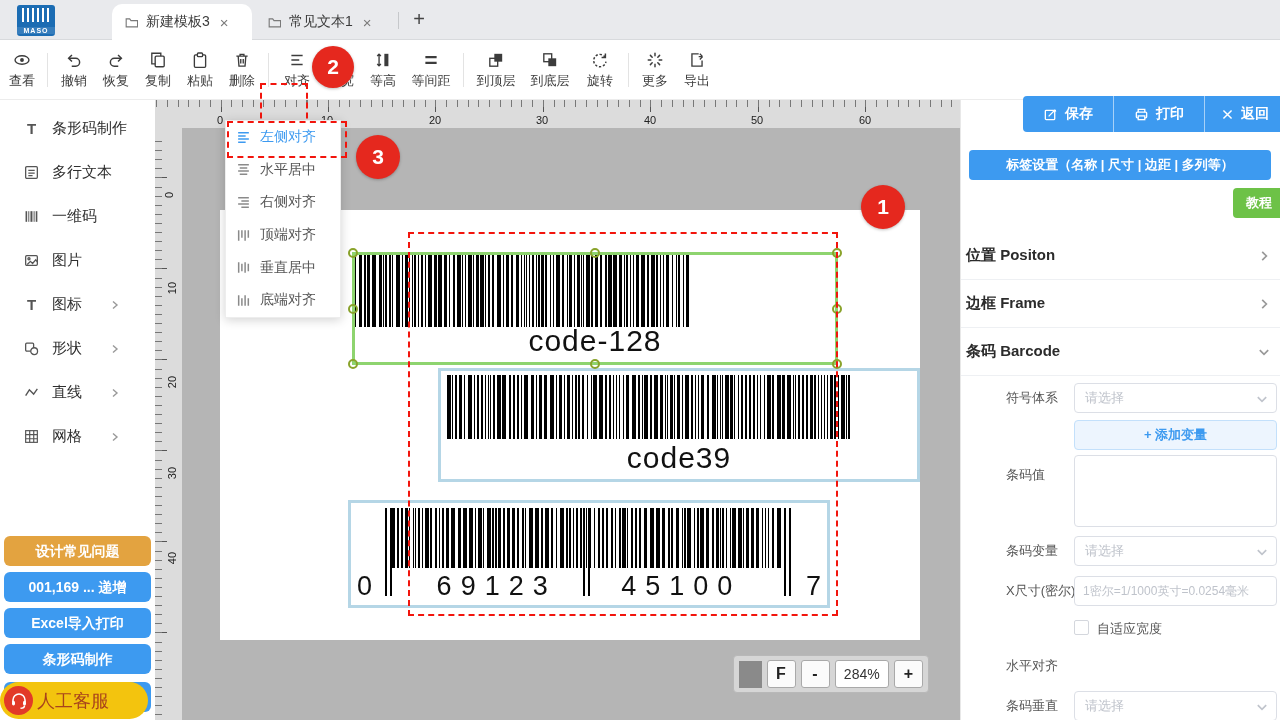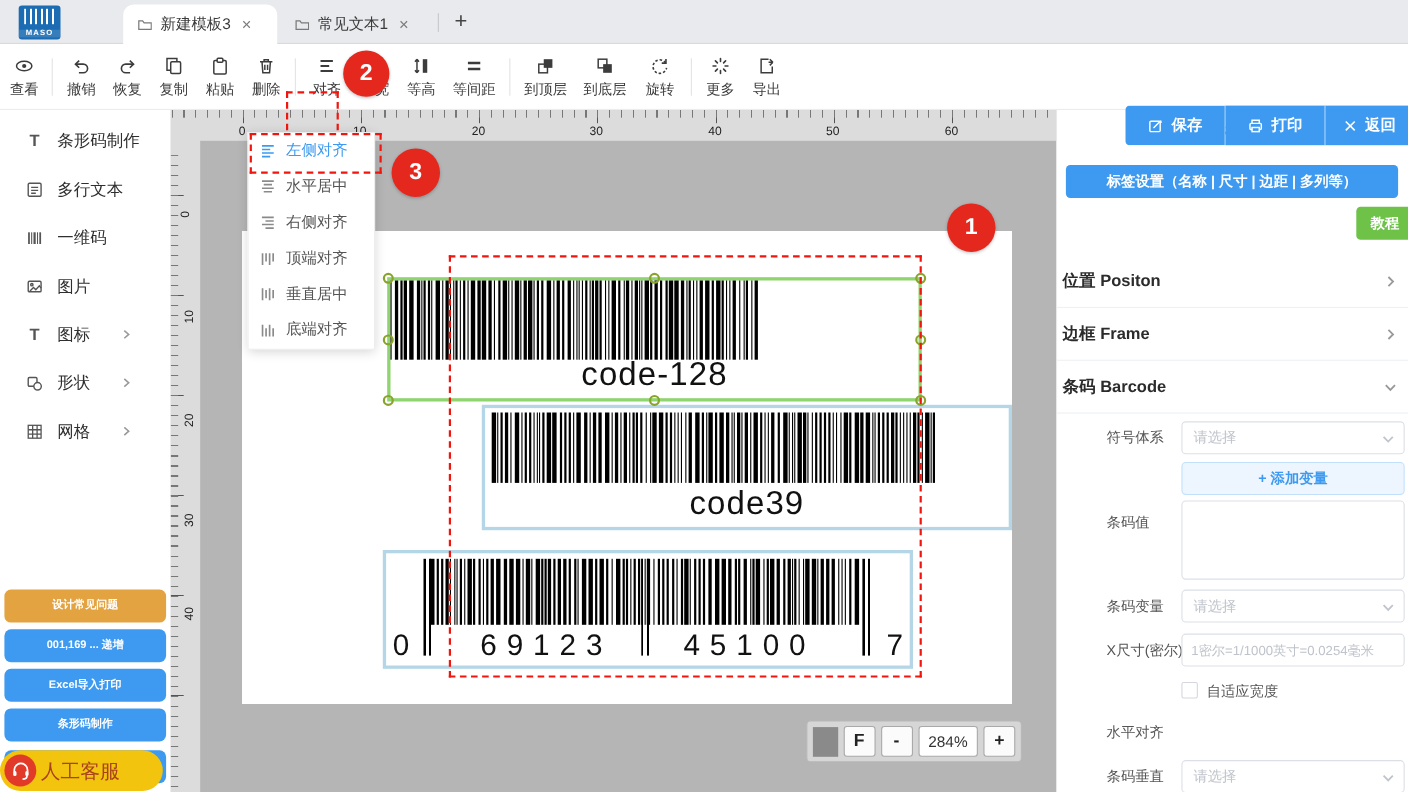--- a/index.html
+++ b/index.html
@@ -48,21 +48,21 @@
 
   
   .sidebar { position:absolute; left:0; top:100px; width:155px; height:620px;
              background:#fff; z-index:3; }
   .sitem { height:44px; display:flex; align-items:center; padding-left:23px; gap:12px;
            font-size:15px; color:#2f2f2f; }
   .sitem .sicon { width:17px; height:17px; display:flex; align-items:center;
                   justify-content:center; color:#555; font-weight:bold; font-size:15px; }
   .sitem .chev { margin-left:16px; }
   .sbtn { position:absolute; left:4px; width:147px; height:30px; border-radius:6px;
-          color:#fff; font-size:10px; font-weight:bold; text-align:center;
+          color:#fff; font-size:14px; font-weight:bold; text-align:center;
           line-height:30px; }
   .support { position:absolute; left:0px; top:582px; width:148px; height:37px;
              background:#f3c40e; border-radius:19px; display:flex; align-items:center;
              padding-left:4px; gap:4px; z-index:5; }
   .support .scircle { width:29px; height:29px; border-radius:50%; background:#e23a28;
              display:flex; align-items:center; justify-content:center; }
   .support .stxt { color:#a8431c; font-size:18px; font-weight:normal; }
 
   
   .canvas { position:absolute; left:155px; top:100px; width:805px; height:620px;
@@ -359,20 +359,31 @@
           </svg></span>
     </div>
     <div class="sitem">
       <span class="sicon">
           <svg width="17" height="17" viewBox="0 0 16 16" fill="none" stroke="#555" stroke-width="1.2">
             <rect x="2.5" y="3" width="7.5" height="7.5" rx="1"></rect>
             <circle cx="10.5" cy="10.5" r="3.2" fill="#fff"></circle>
           </svg>
         </span>
       <span>形状</span>
+      <span class="chev"><svg width="10" height="10" viewBox="0 0 10 10" fill="none" stroke="#999" stroke-width="1.4">
+            <path d="M3 1.5 L7 5 L3 8.5"></path>
+          </svg></span>
+    </div>
+    <div class="sitem">
+      <span class="sicon">
+          <svg width="17" height="17" viewBox="0 0 16 16" fill="none" stroke="#555" stroke-width="1.3">
+            <path d="M2.5 11 L6 5.5 L10 9.5 L13.5 4.5"></path>
+          </svg>
+        </span>
+      <span>直线</span>
       <span class="chev"><svg width="10" height="10" viewBox="0 0 10 10" fill="none" stroke="#999" stroke-width="1.4">
             <path d="M3 1.5 L7 5 L3 8.5"></path>
           </svg></span>
     </div>
     <div class="sitem">
       <span class="sicon">
           <svg width="17" height="17" viewBox="0 0 16 16" fill="none" stroke="#555" stroke-width="1.1">
             <rect x="2.5" y="2.5" width="11" height="11"></rect>
             <path d="M2.5 6.3 h11 M2.5 10.1 h11 M6.3 2.5 v11 M10.1 2.5 v11"></path>
           </svg>

